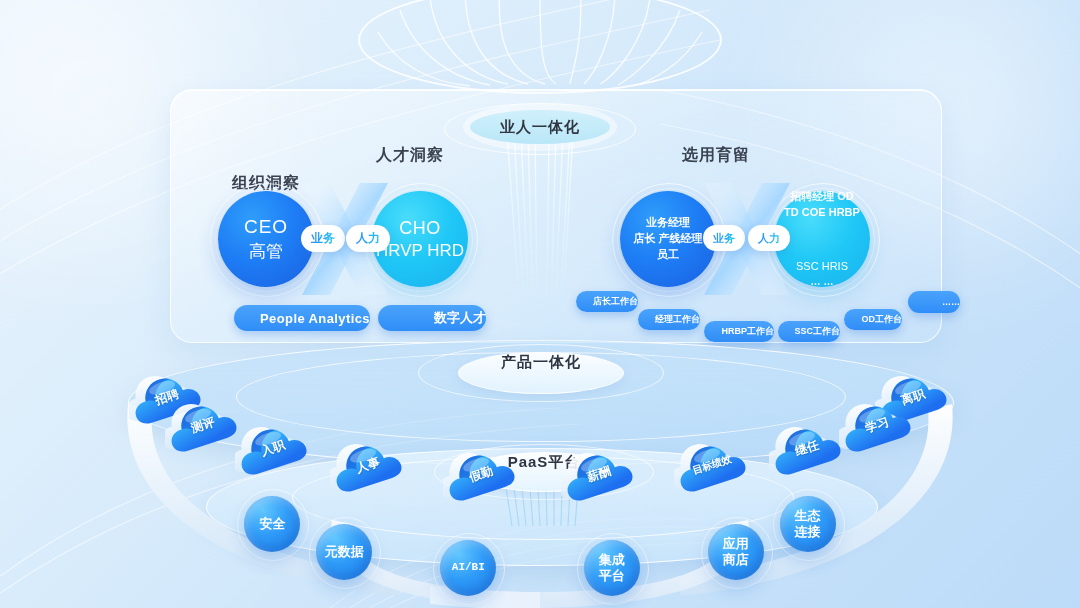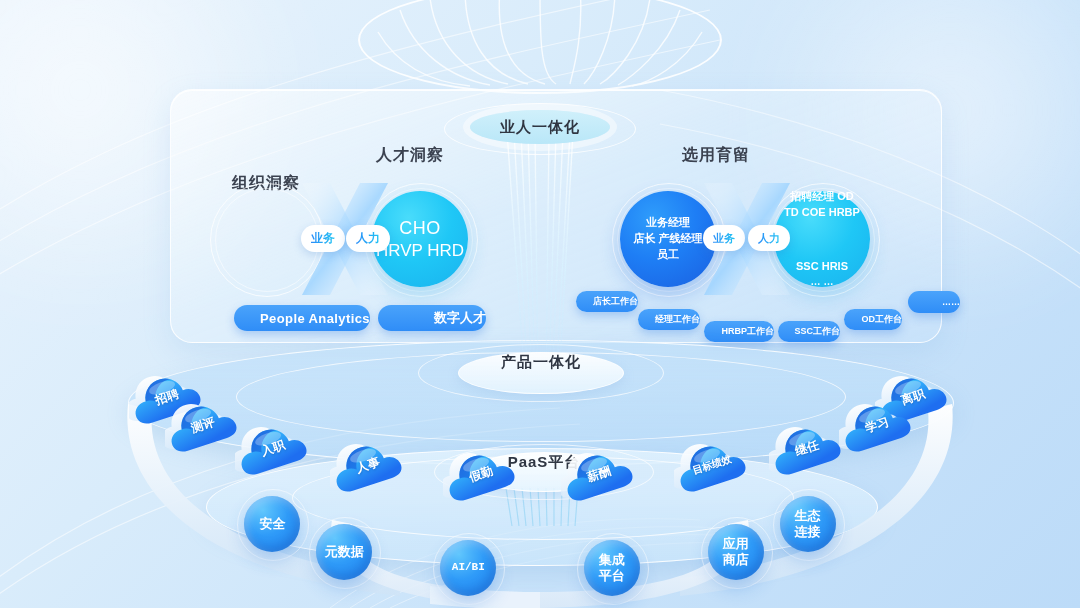--- a/index.html
+++ b/index.html
@@ -246,20 +246,24 @@
         <linearGradient id="xg1" x1="0" y1="0" x2="1" y2="1">
           <stop offset="0%" stop-color="#ffffff" stop-opacity=".1"></stop>
           <stop offset="50%" stop-color="#9fd4ff" stop-opacity=".85"></stop>
           <stop offset="100%" stop-color="#ffffff" stop-opacity=".1"></stop>
         </linearGradient>
       </defs>
       <path d="M2 2 L 30 2 L 88 114 L 60 114 Z" fill="url(#xg1)"></path>
       <path d="M88 2 L 60 2 L 2 114 L 30 114 Z" fill="url(#xg1)"></path>
     </svg>
 
+    <div class="lobe left" style="left:22px;top:46px;width:96px;height:96px;">
+      <div style="font-size:19px;letter-spacing:1px;">CEO</div>
+      <div style="font-size:17px;margin-top:2px;">高管</div>
+    </div>
     <div class="lobe right" style="left:176px;top:46px;width:96px;height:96px;">
       <div style="font-size:18px;letter-spacing:.5px;">CHO</div>
       <div style="font-size:17px;margin-top:2px;white-space:nowrap;">HRVP HRD</div>
     </div>
 
     <div class="pill" style="left:105px;top:80px;width:44px;height:27px;">
       <span style="font-size:12px;">业务</span>
     </div>
     <div class="pill" style="left:150px;top:80px;width:44px;height:27px;">
       <span style="font-size:12px;">人力</span>
@@ -294,21 +298,21 @@
     </svg>
 
     <div class="lobe left" style="left:22px;top:46px;width:96px;height:96px;line-height:1.45;">
       <div style="font-size:11px;font-weight:700;white-space:nowrap;">业务经理</div>
       <div style="font-size:11px;font-weight:700;white-space:nowrap;">店长  产线经理</div>
       <div style="font-size:11px;font-weight:700;white-space:nowrap;">员工</div>
     </div>
     <div class="lobe right" style="left:176px;top:46px;width:96px;height:96px;line-height:1.45;">
       <div style="font-size:11px;font-weight:700;white-space:nowrap;">招聘经理  OD</div>
       <div style="font-size:11px;font-weight:700;white-space:nowrap;">TD  COE  HRBP</div>
-      <div style="font-size:11px;font-weight:700;white-space:nowrap;margin-top:38px;">SSC  HRIS</div>
+      <div style="font-size:11px;font-weight:400;white-space:nowrap;margin-top:38px;">SSC  HRIS</div>
       <div style="font-size:10px;font-weight:700;opacity:.9;">…  …</div>
     </div>
 
     <div class="pill" style="left:105px;top:80px;width:42px;height:26px;">
       <span style="font-size:11px;">业务</span>
     </div>
     <div class="pill" style="left:150px;top:80px;width:42px;height:26px;">
       <span style="font-size:11px;">人力</span>
     </div>
 

